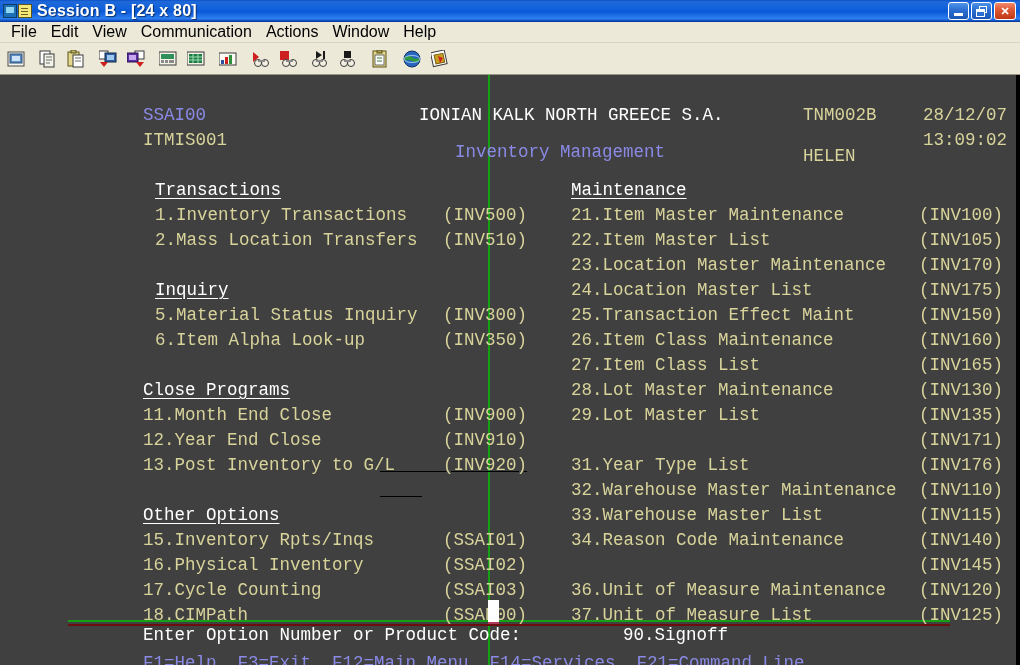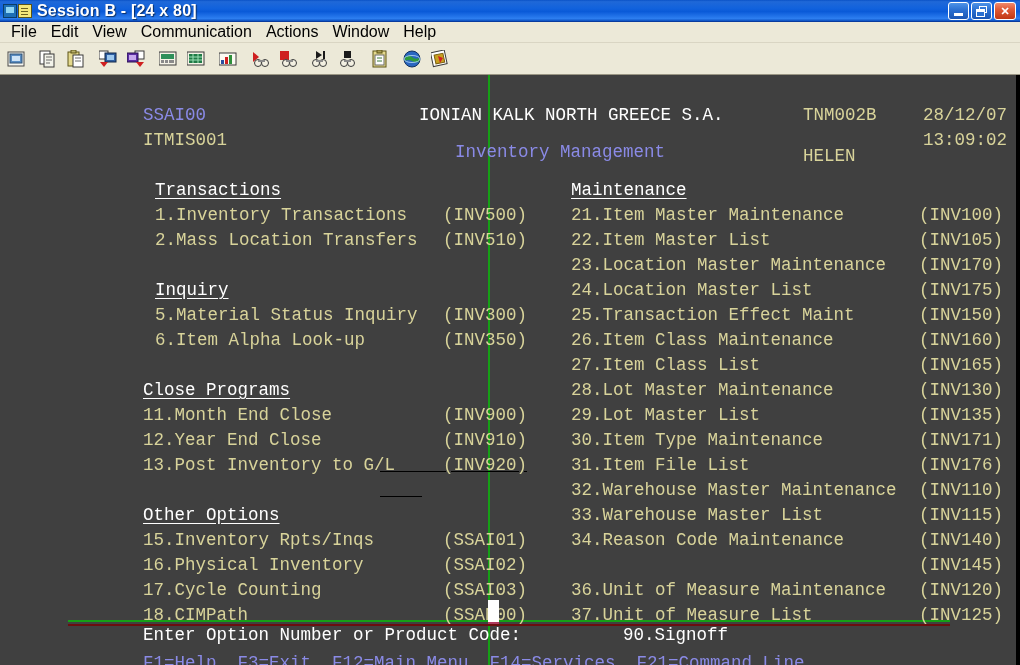--- a/index.html
+++ b/index.html
@@ -596,29 +596,26 @@
       <span class="c-yellow">(INV130)</span>
     </div>
 
     <div class="row" style="left:508px; top:303px;">
       <span class="c-yellow">29.</span><span class="c-yellow">Lot Master List</span>
     </div>
     <div class="row" style="left:856px; top:303px;">
       <span class="c-yellow">(INV135)</span>
     </div>
 
-    <div class="row" style="left:508px; top:328px;">
-      <span class="c-yellow">30.</span><span class="c-yellow">Item Type Maintenance</span>
-    </div>
     <div class="row" style="left:856px; top:328px;">
       <span class="c-yellow">(INV171)</span>
     </div>
 
     <div class="row" style="left:508px; top:353px;">
-      <span class="c-yellow">31.</span><span class="c-yellow">Item File List</span>
+      <span class="c-yellow">31.</span><span class="c-yellow">Year Type List</span>
     </div>
     <div class="row" style="left:856px; top:353px;">
       <span class="c-yellow">(INV176)</span>
     </div>
 
     <div class="row" style="left:508px; top:378px;">
       <span class="c-yellow">32.</span><span class="c-yellow">Warehouse Master Maintenance</span>
     </div>
     <div class="row" style="left:856px; top:378px;">
       <span class="c-yellow">(INV110)</span>

